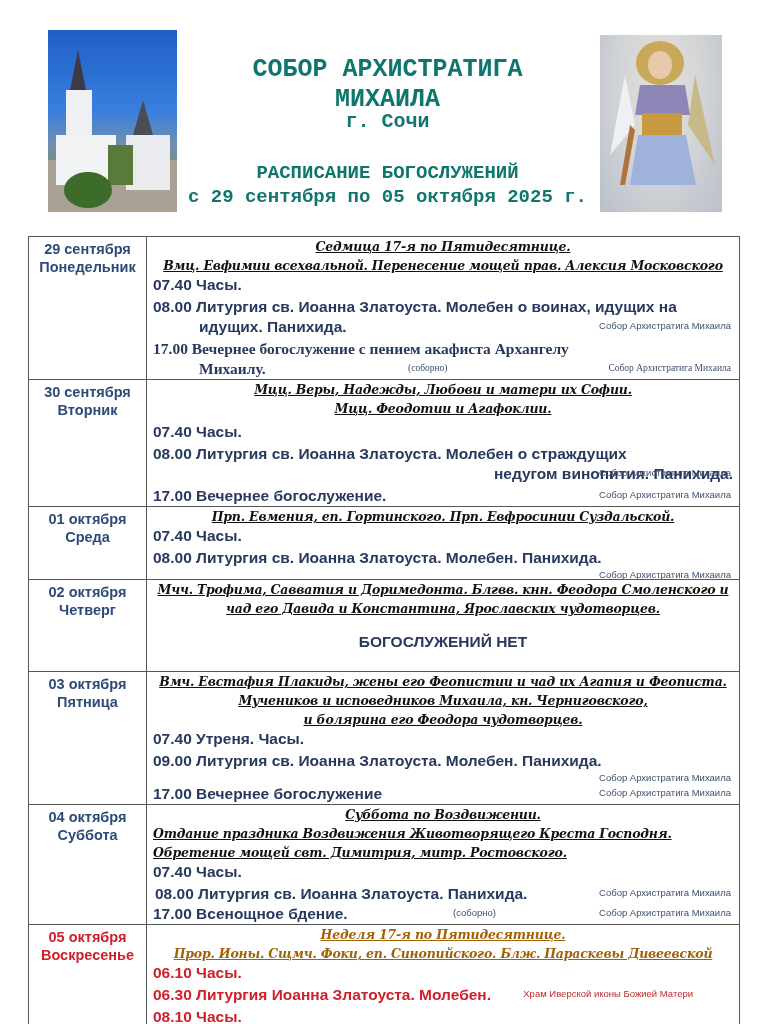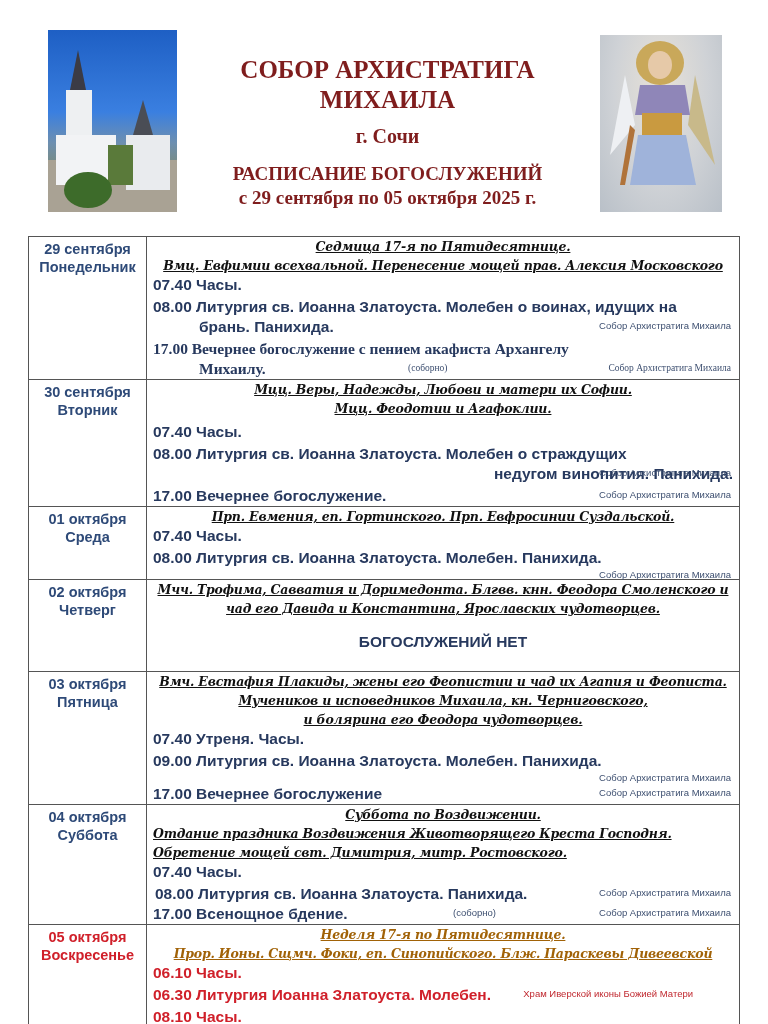--- a/index.html
+++ b/index.html
@@ -1,23 +1,23 @@
 <!DOCTYPE html>
 <html><head>
 <meta charset="utf-8">
 <style>
   html,body{margin:0;padding:0;background:#ffffff;}
   body{width:768px;height:1024px;position:relative;overflow:hidden;font-family:"Liberation Sans",sans-serif;}
   .hdr-img{position:absolute;overflow:hidden;}
   #img-left{left:48px;top:30px;width:129px;height:182px;background:linear-gradient(180deg,#1e5fc4 0%,#3a7fe0 45%,#6d8fb0 62%,#7f8a6c 80%,#b9b3a3 100%);}
   #img-right{left:600px;top:35px;width:122px;height:177px;background:radial-gradient(ellipse at 50% 30%,#e8e2d8 0%,#cfd2d6 55%,#b9c0c8 100%);}
-  .title-block{position:absolute;left:185px;width:405px;text-align:center;color:#7f1d1d;font-family:Liberation Serif, serif;font-weight:bold;}
+  .title-block{position:absolute;left:185px;width:405px;text-align:center;color:#0f766e;font-family:Liberation Mono, monospace;font-weight:bold;}
   #t1{top:55px;font-size:25px;line-height:30px;}
   #t2{top:85px;font-size:25px;line-height:30px;}
-  #t3{top:124px;font-size:20px;line-height:24px;}
+  #t3{top:110px;font-size:20px;line-height:24px;}
   #t4{top:162px;font-size:19px;line-height:23px;}
   #t5{top:186px;font-size:19px;line-height:23px;}
 
   table.sched{position:absolute;left:28px;top:236px;width:712px;border-collapse:collapse;table-layout:fixed;}
   table.sched td{border:1.5px solid #555;vertical-align:top;padding:0;}
   td.date{width:117px;text-align:center;color:#2e4a78;font-weight:bold;font-size:14.5px;line-height:18px;padding-top:3px !important;}
   td.body{position:relative;padding:0 6px 0 6px !important;}
   .saints{font-family:"DejaVu Serif",serif;font-weight:bold;font-style:italic;text-decoration:underline;color:#111;font-size:12.5px;line-height:19px;text-align:center;letter-spacing:-0.2px;white-space:nowrap;}
   .saints.left{text-align:left;}
   .svc{position:relative;color:#27395e;font-weight:bold;font-size:15.5px;line-height:20px;white-space:nowrap;}
@@ -69,21 +69,21 @@
   <tbody>
       <tr style="height:136px;">
     <td class="date">
       <div>29 сентября</div>
       <div>Понедельник</div>
     </td>
     <td class="body">
       <div class="saints">Седмица 17-я по Пятидесятнице.</div>
       <div class="saints">Вмц. Евфимии всехвальной. Перенесение мощей прав. Алексия Московского</div>
       <div class="svc"><span>07.40 Часы.</span></div>
-      <div class="svc" style="margin-top:2px;"><span>08.00 Литургия св. Иоанна Златоуста. Молебен о воинах, идущих на</span><span class="cont">брань. Панихида.</span><span class="loc">Собор Архистратига Михаила</span></div>
+      <div class="svc" style="margin-top:2px;"><span>08.00 Литургия св. Иоанна Златоуста. Молебен о воинах, идущих на</span><span class="cont">идущих. Панихида.</span><span class="loc">Собор Архистратига Михаила</span></div>
       <div class="svc" style="margin-top:2px;font-family:Liberation Serif, serif;"><span>17.00 Вечернее богослужение с пением акафиста Архангелу</span><span class="cont">Михаилу.</span><span class="note" style="left:255px;">(соборно)</span><span class="loc">Собор Архистратига Михаила</span></div>
     </td>
   </tr>
 
   <tr style="height:116px;padding-left:19px;">
     <td class="date">
       <div>30 сентября</div>
       <div>Вторник</div>
     </td>
     <td class="body">

